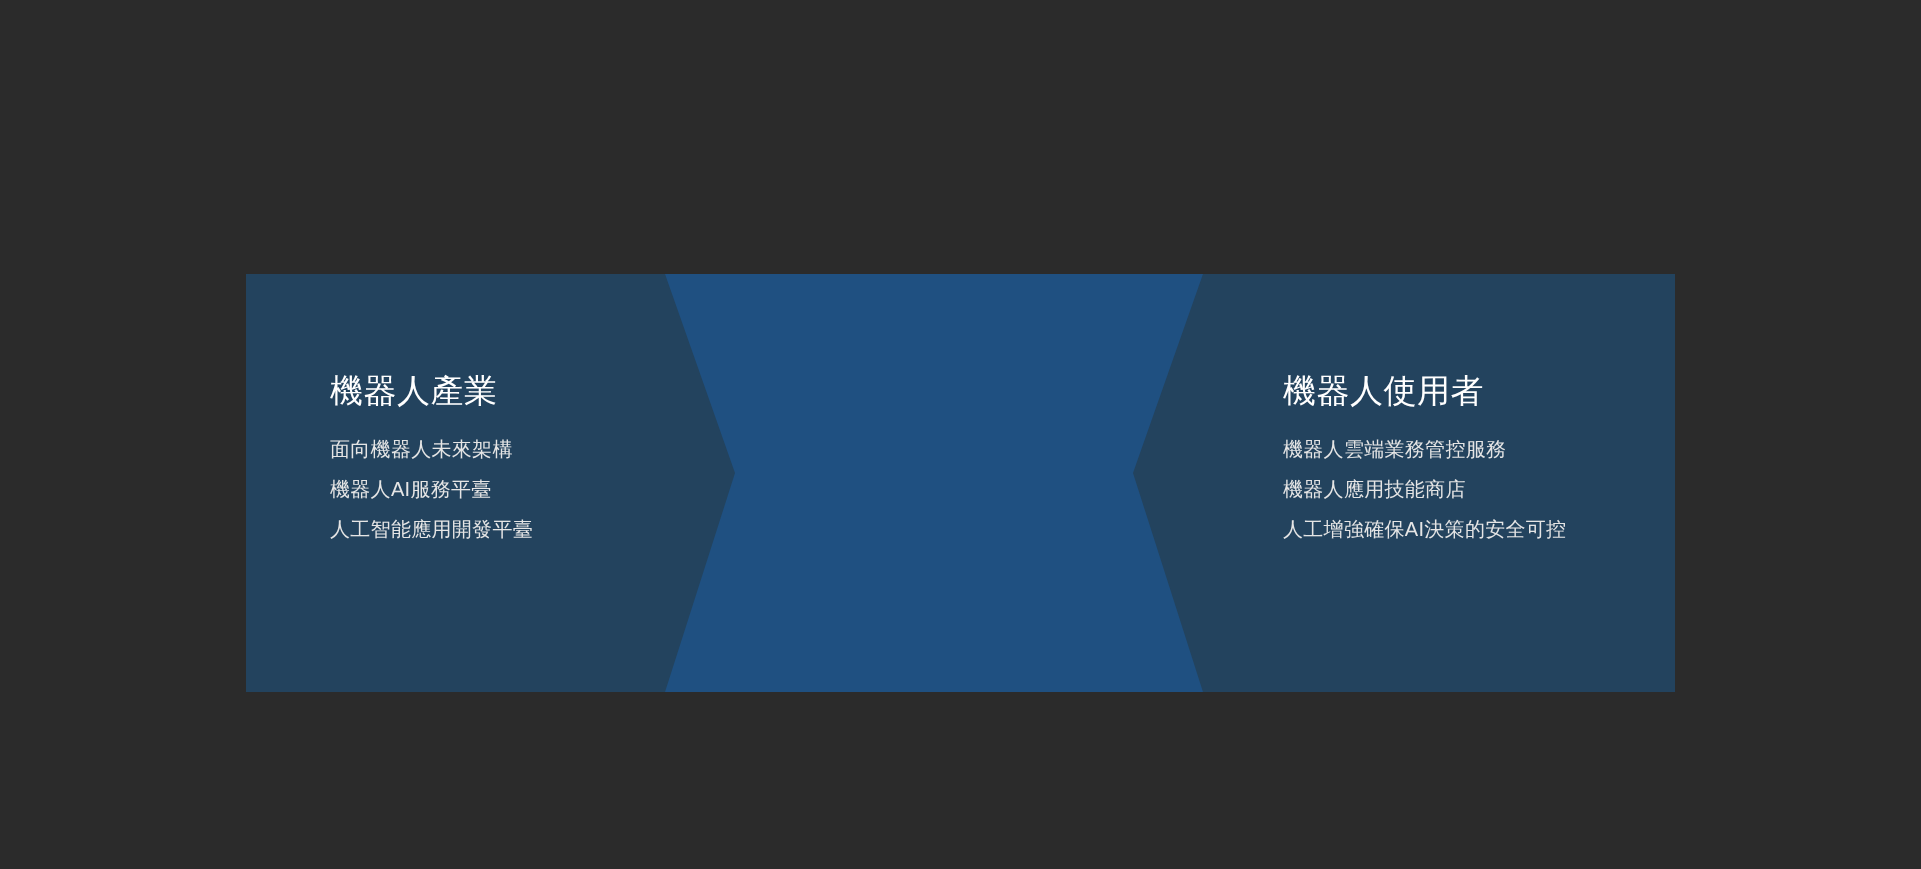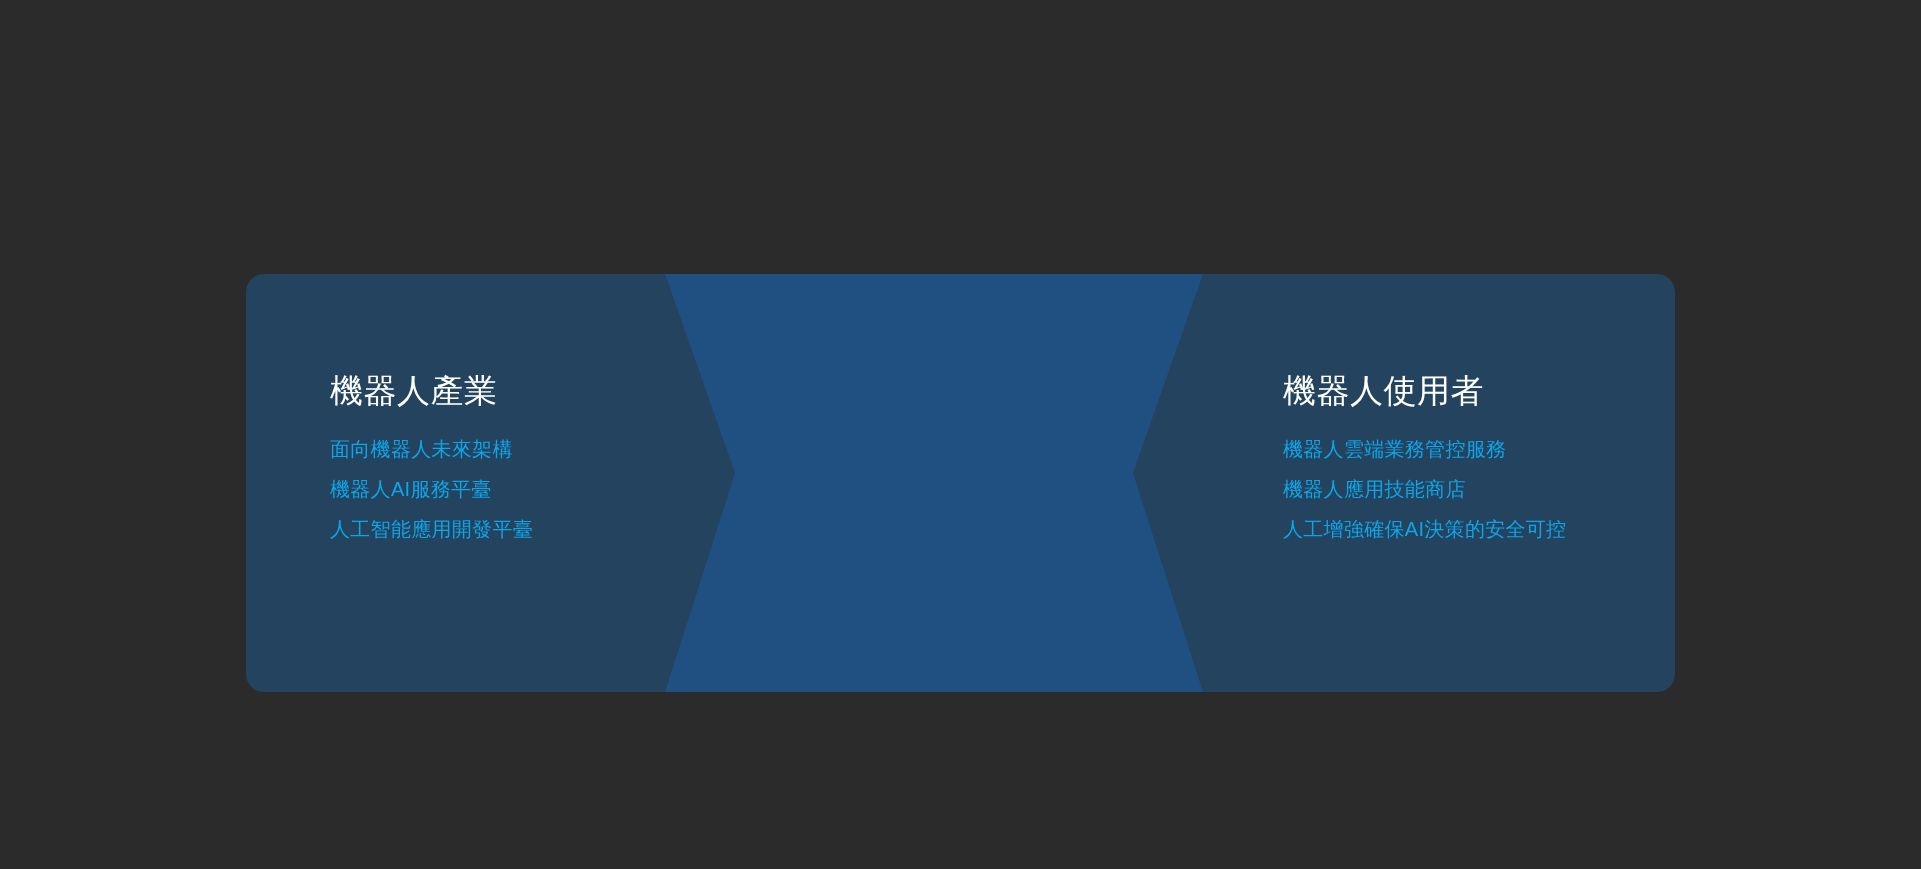--- a/index.html
+++ b/index.html
@@ -72,32 +72,32 @@
     top: 165px;
     left: 0;
     margin: 0;
     padding: 0;
     list-style: none;
   }
   .col-list li {
     font-size: 20px;
     font-weight: 400;
     line-height: 1;
-    color: #0ea5e9;
+    color: #e5e5e5;
     margin-bottom: 20px;
     white-space: nowrap;
     letter-spacing: 0.3px;
   }
 </style>
 </head>
 <body style="background: rgb(43, 43, 43);">
 
 <div id="slide" style="background: rgb(43, 43, 43);">
 
-  <div id="panel" style="background: rgb(35, 67, 94); border-radius: 18px;">
+  <div id="panel" style="background: rgb(35, 67, 94);">
 
     <svg id="chevron-band" viewBox="0 0 1429 418" preserveAspectRatio="none">
       <polygon points="419,0 957,0 887,199 957,418 419,418 489,199" fill="#1f5081"></polygon>
     </svg>
 
     <div class="column" id="column-1">
       <div class="col-heading">機器人產業</div>
       <ul class="col-list">
         <li>面向機器人未來架構</li>
         <li>機器人AI服務平臺</li>

